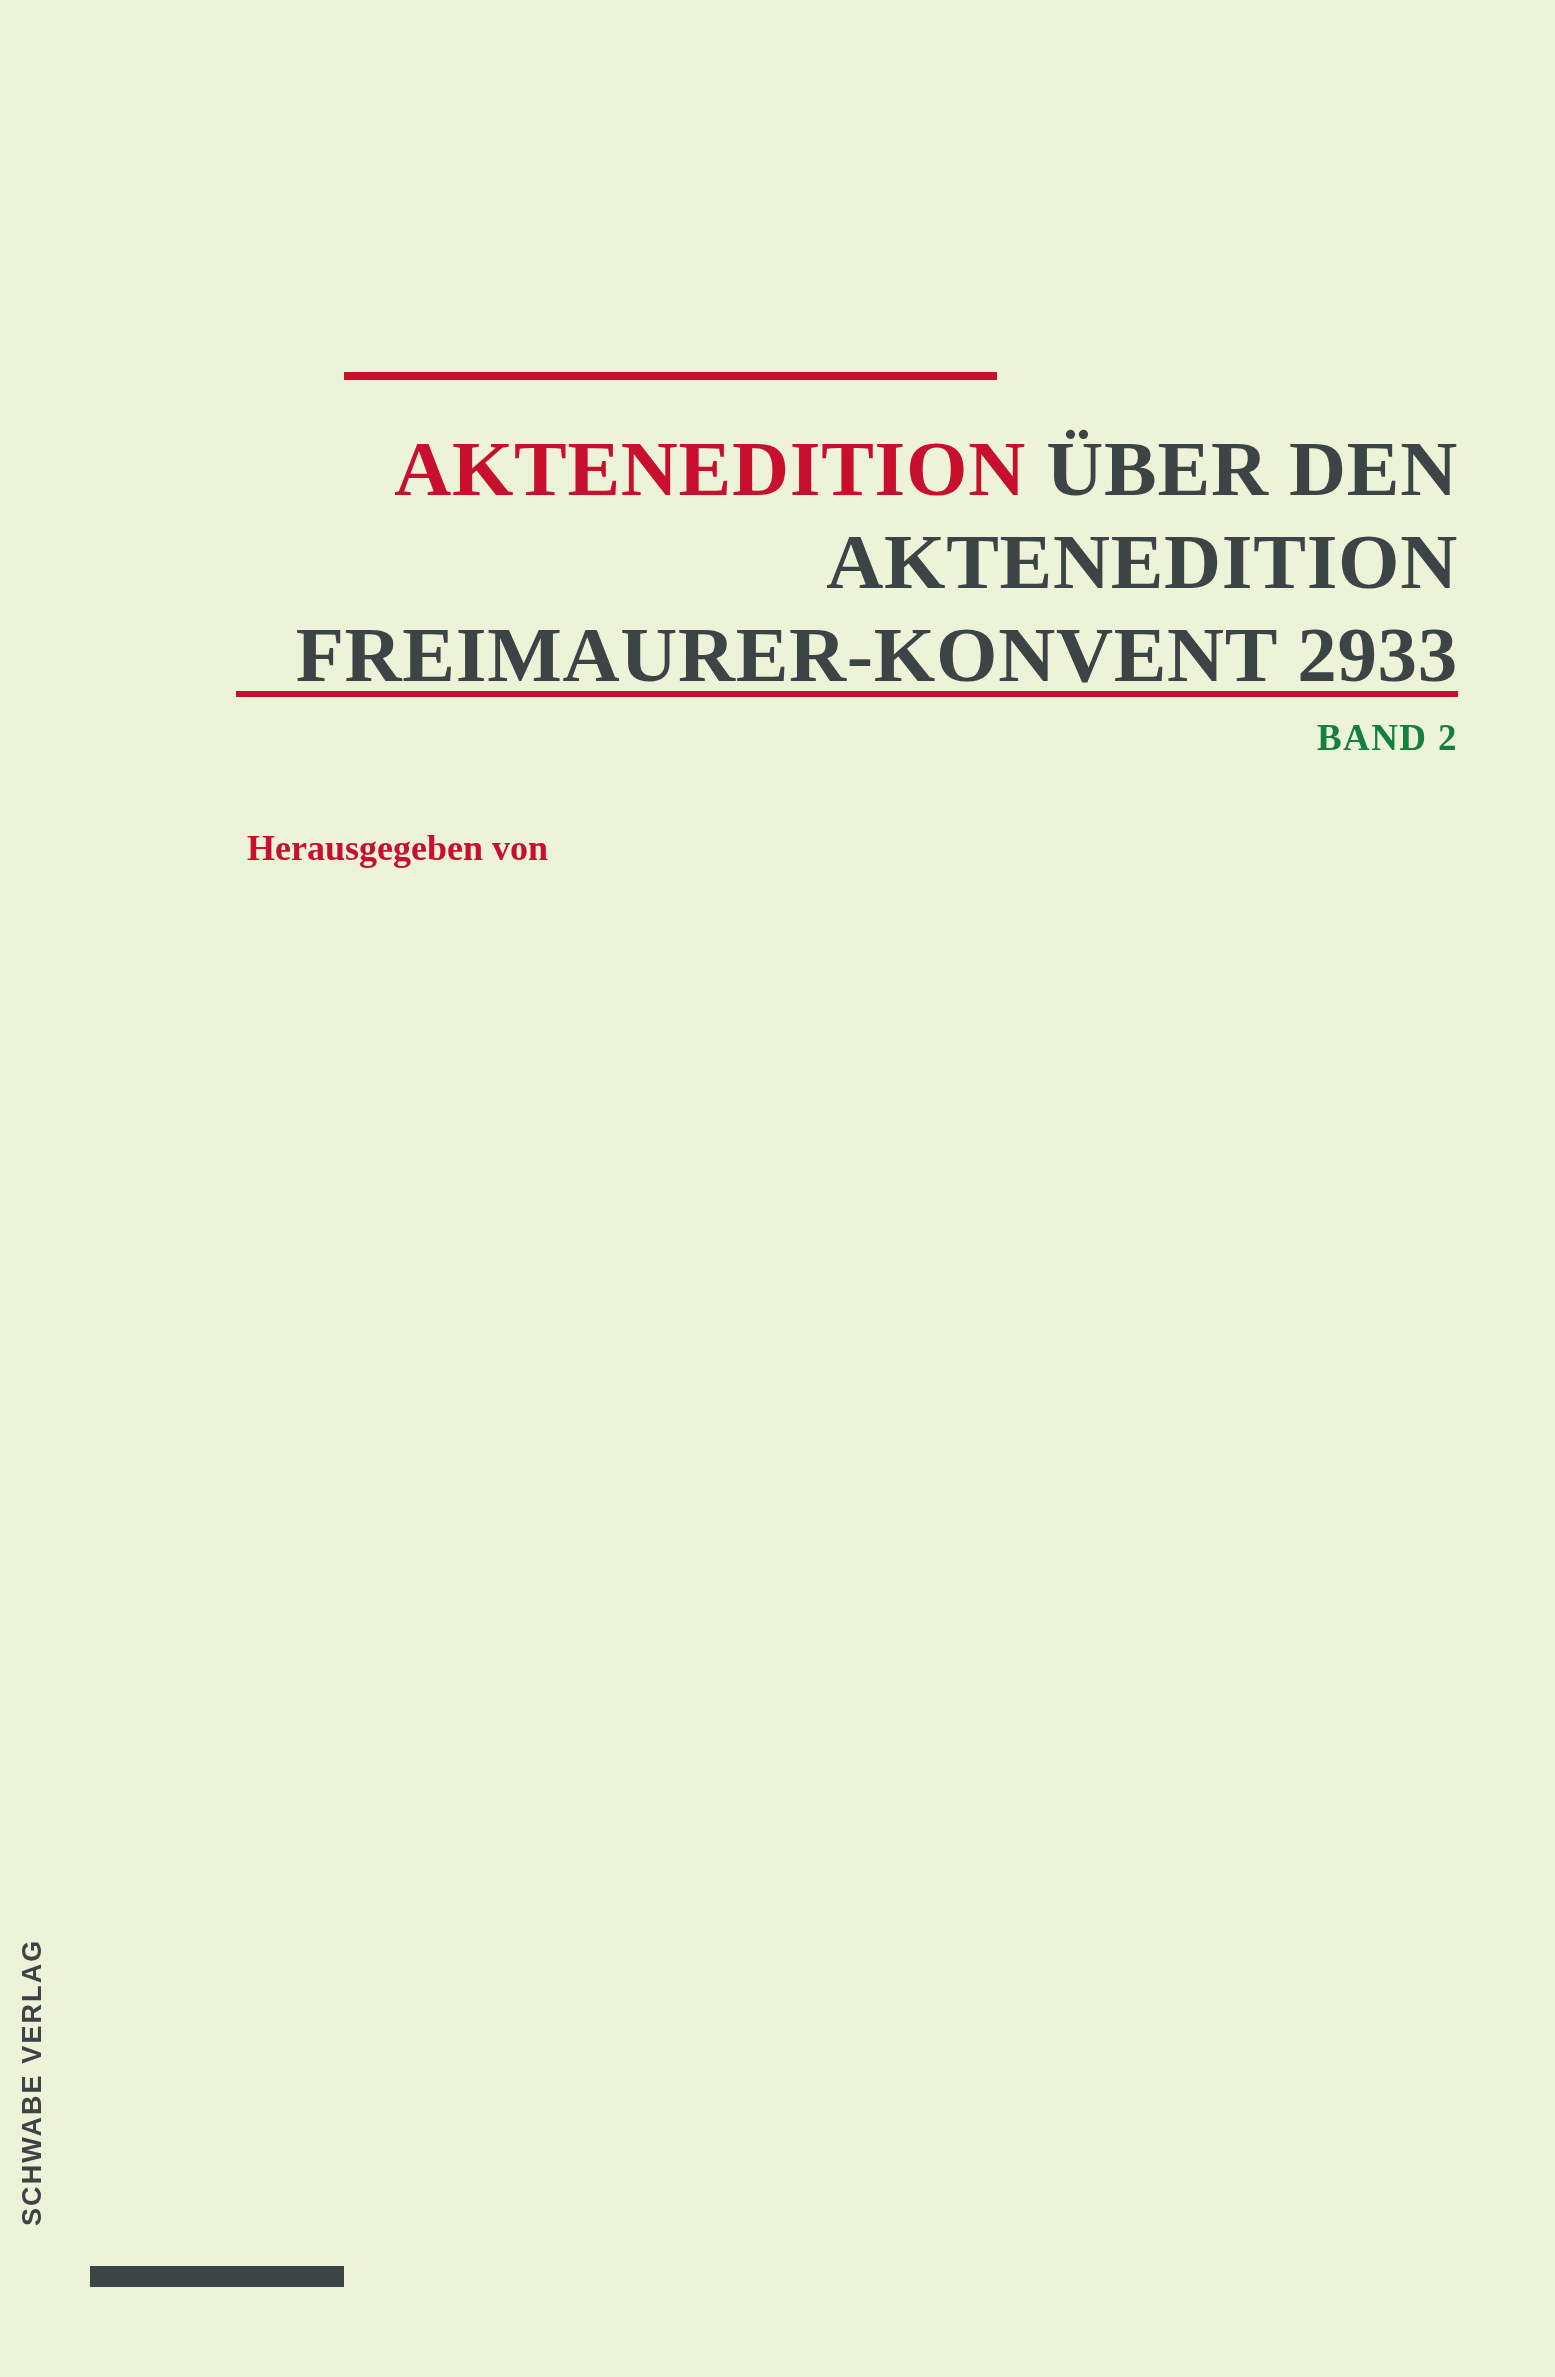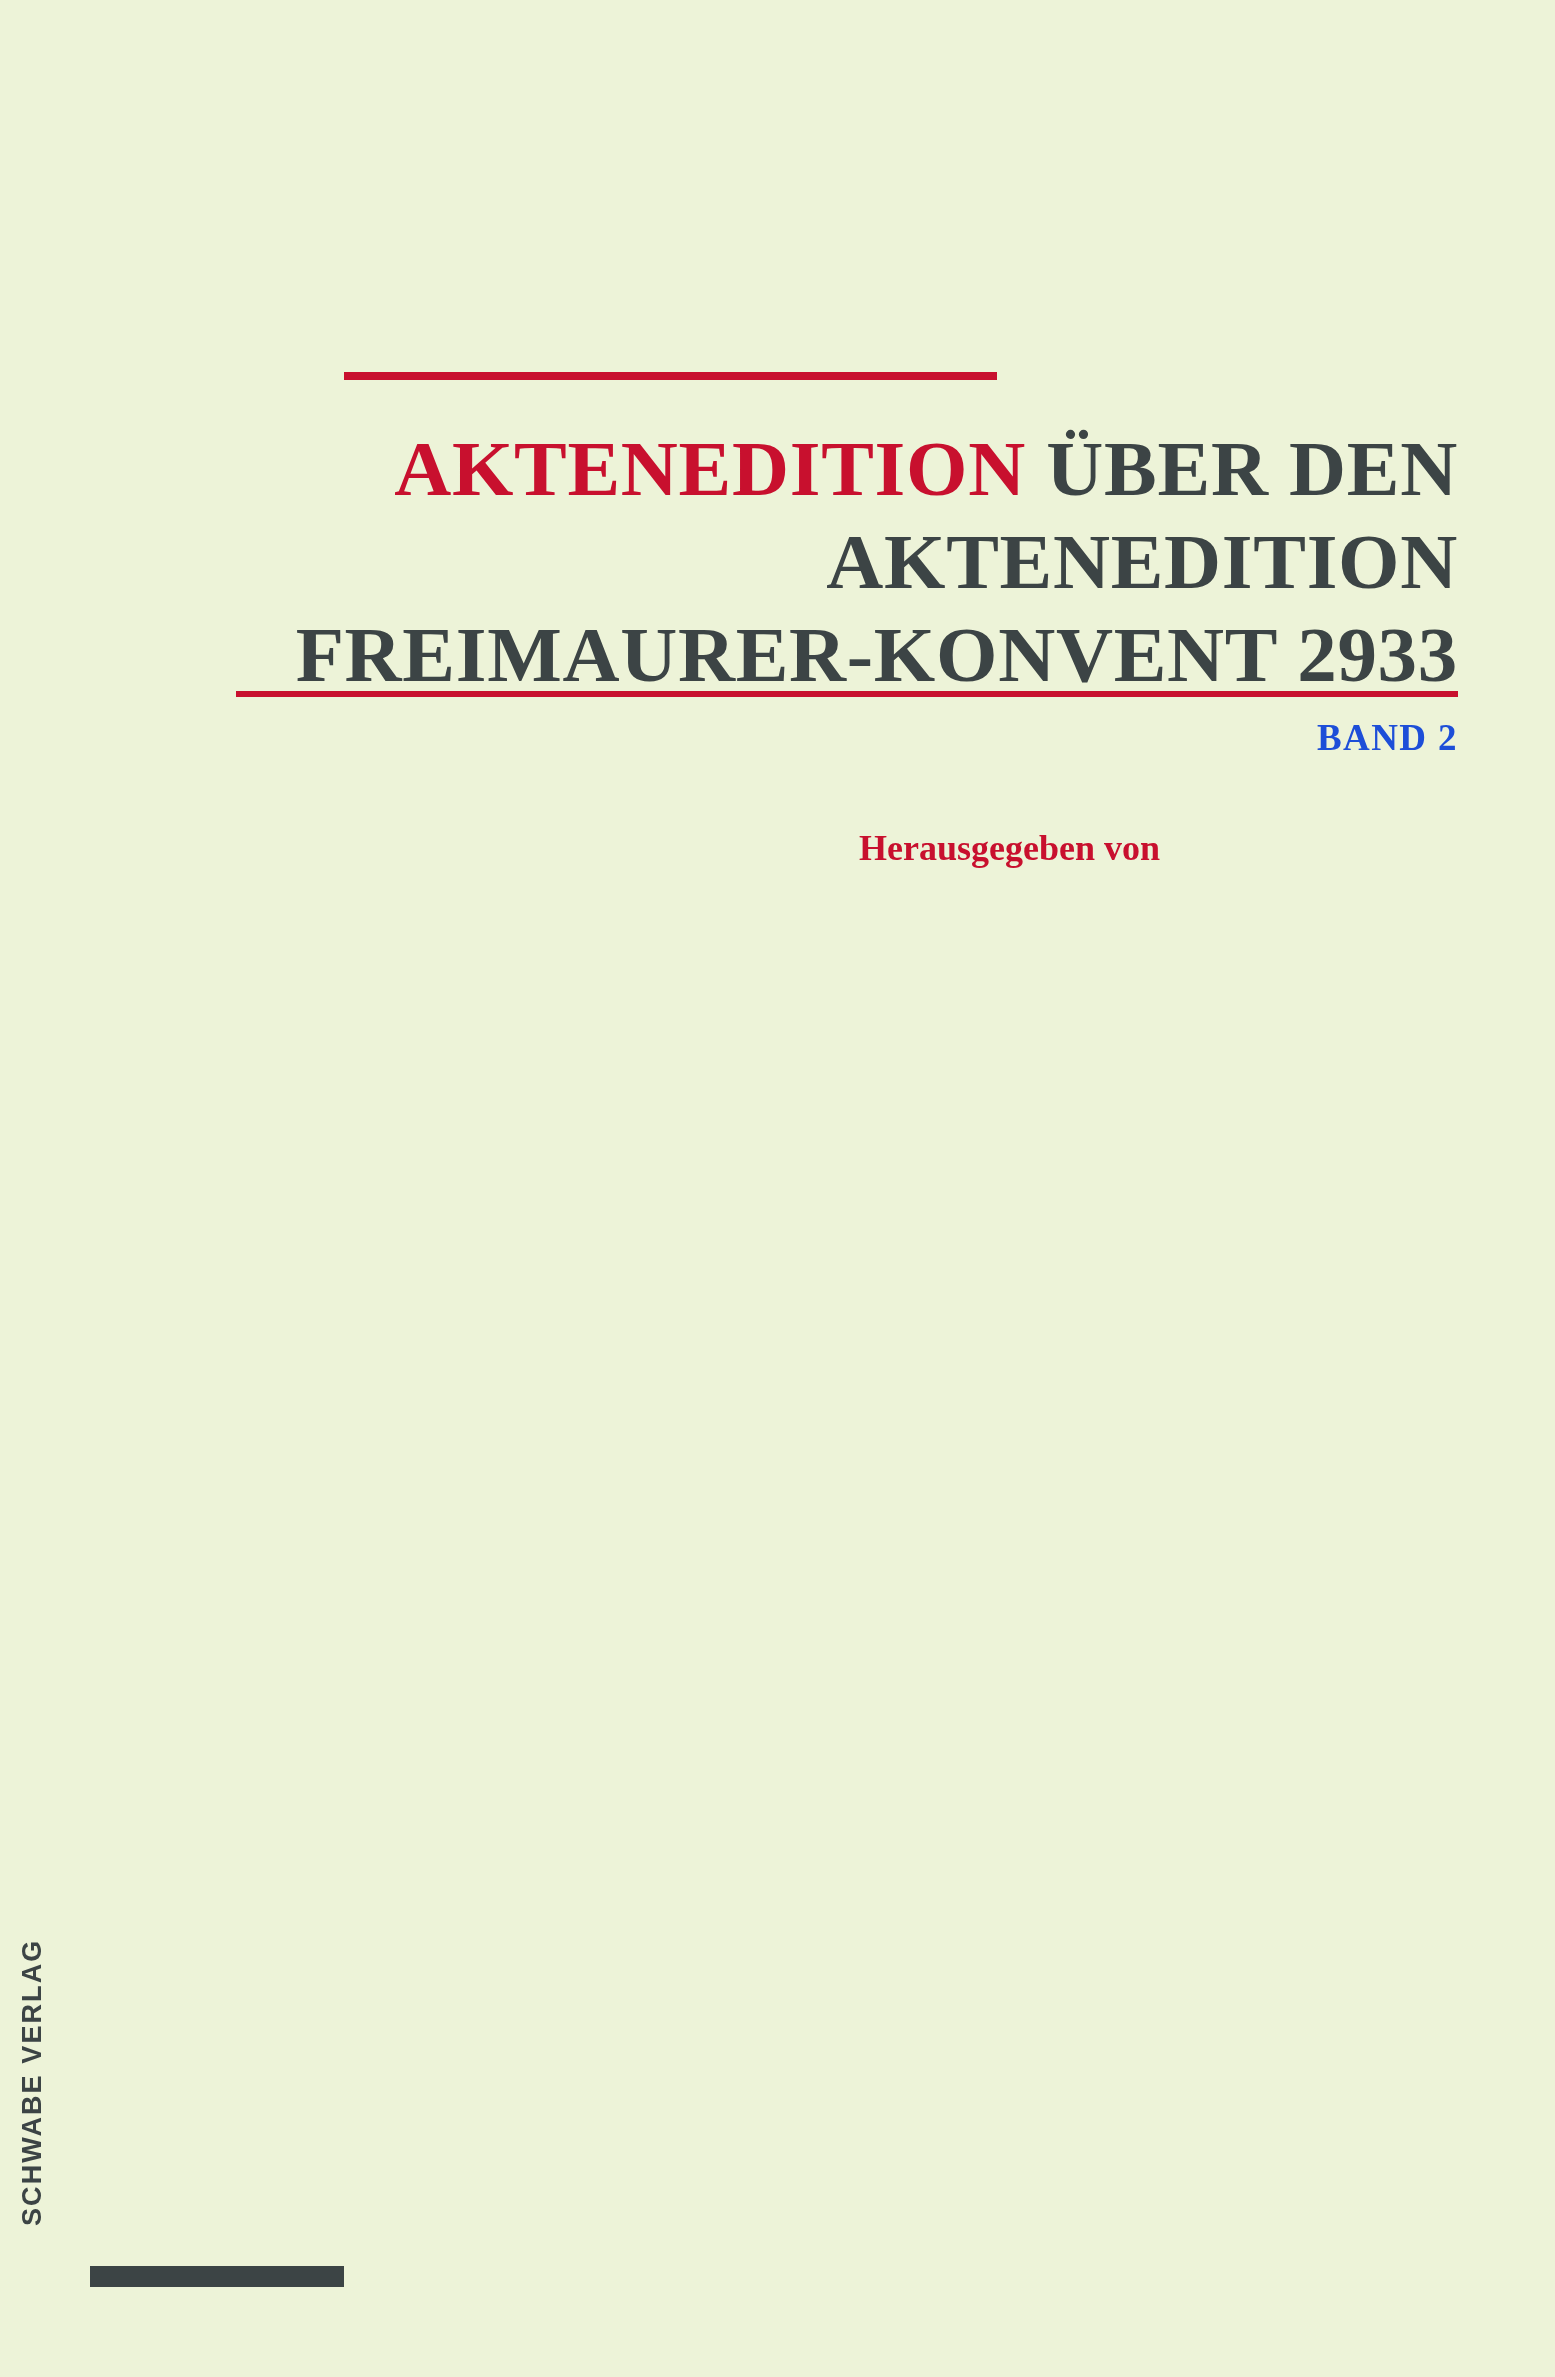--- a/index.html
+++ b/index.html
@@ -74,38 +74,37 @@
   .band {
     position: absolute;
     right: 0;
     top: 344px;
     width: 1211px;
     text-align: right;
     font-family: "Liberation Serif", serif;
     font-weight: bold;
     font-size: 37px;
     letter-spacing: 1.4px;
-    color: #1d4ed8;
+    color: #15803d;
   }
 
   
   .editors {
     position: absolute;
     left: 247px;
     top: 825px;
     width: 913px;
     color: #c8102e;
     font-family: "Liberation Serif", serif;
     font-weight: bold;
     font-size: 36px;
     line-height: 47px;
   }
   .editors div {
     white-space: nowrap;
-    text-align: right;
   }
 
   
   .publisher {
     position: absolute;
     left: 48px;
     bottom: 151px;
     transform-origin: left bottom;
     transform: rotate(-90deg);
     font-family: "Liberation Sans", sans-serif;

